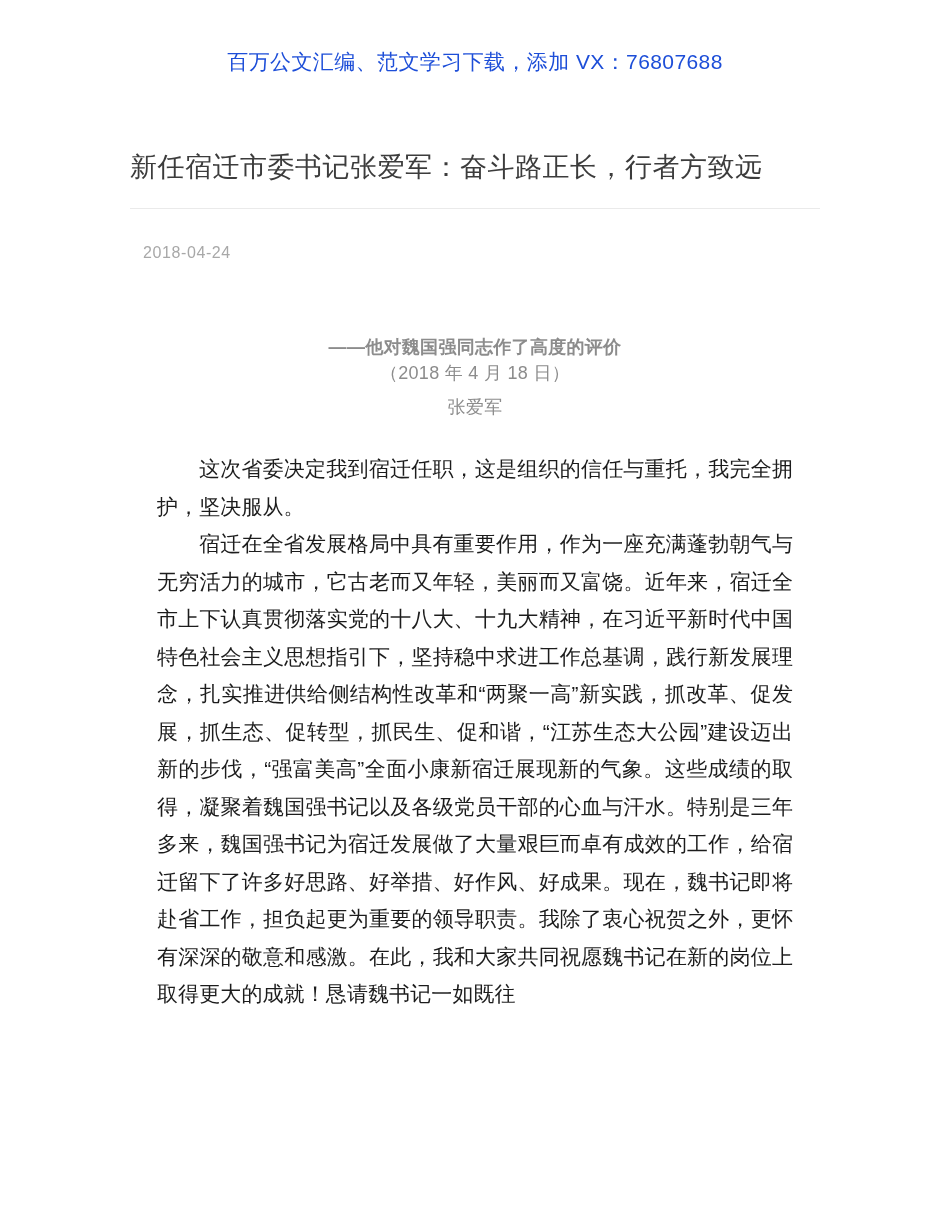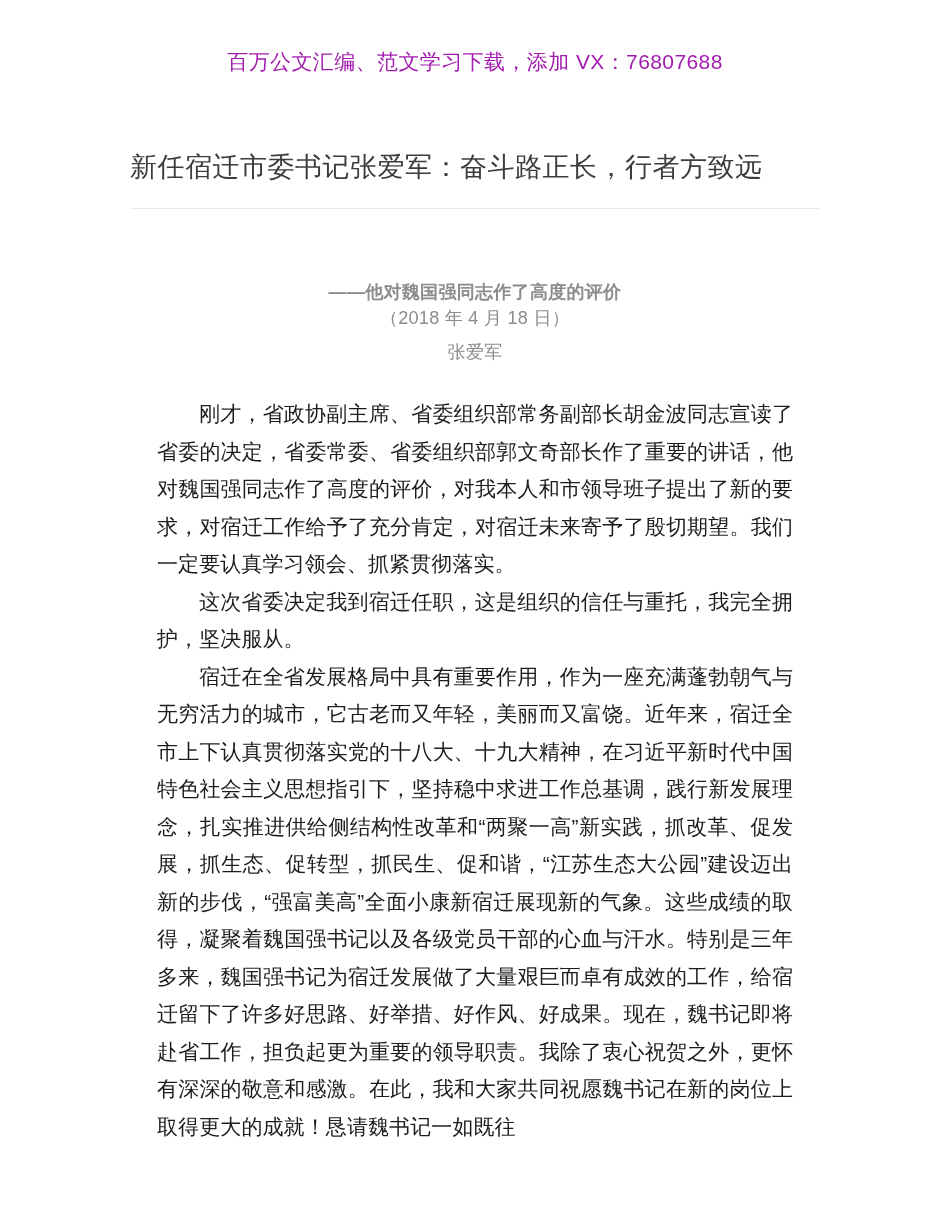--- a/index.html
+++ b/index.html
@@ -27,21 +27,21 @@
   
   .promo-bar {
     width: 100%;
     text-align: center;
     padding-top: 47px;
     box-sizing: border-box;
   }
 
   .promo-text {
     display: inline-block;
-    color: #a21caf;
+    color: #1d4ed8;
     font-size: 21px;
     line-height: 30px;
     letter-spacing: 0.4px;
     font-weight: 400;
     white-space: nowrap;
   }
 
   
   .article-head {
     margin: 8px auto;
@@ -148,27 +148,27 @@
 
 <div class="page">
 
   <div class="promo-bar">
     <span class="promo-text">百万公文汇编、范文学习下载，添加 VX：76807688</span>
   </div>
 
   <div class="article-head">
     <h1 class="article-title">新任宿迁市委书记张爱军：奋斗路正长，行者方致远</h1>
     <div class="title-rule"></div>
+    <div class="article-date">2018-04-24</div>
   </div>
 
   <div class="speech-head">
     <div class="speech-subtitle">——他对魏国强同志作了高度的评价</div>
     <div class="speech-date">（2018 年 4 月 18 日）</div>
     <div class="speech-author">张爱军</div>
   </div>
 
   <div class="body-wrap">
-    <p class="body-para">刚才，省政协副主席、省委组织部常务副部长胡金波同志宣读了省委的决定，省委常委、省委组织部郭文奇部长作了重要的讲话，他对魏国强同志作了高度的评价，对我本人和市领导班子提出了新的要求，对宿迁工作给予了充分肯定，对宿迁未来寄予了殷切期望。我们一定要认真学习领会、抓紧贯彻落实。</p>
     <p class="body-para">这次省委决定我到宿迁任职，这是组织的信任与重托，我完全拥护，坚决服从。</p>
     <p class="body-para">宿迁在全省发展格局中具有重要作用，作为一座充满蓬勃朝气与无穷活力的城市，它古老而又年轻，美丽而又富饶。近年来，宿迁全市上下认真贯彻落实党的十八大、十九大精神，在习近平新时代中国特色社会主义思想指引下，坚持稳中求进工作总基调，践行新发展理念，扎实推进供给侧结构性改革和“两聚一高”新实践，抓改革、促发展，抓生态、促转型，抓民生、促和谐，“江苏生态大公园”建设迈出新的步伐，“强富美高”全面小康新宿迁展现新的气象。这些成绩的取得，凝聚着魏国强书记以及各级党员干部的心血与汗水。特别是三年多来，魏国强书记为宿迁发展做了大量艰巨而卓有成效的工作，给宿迁留下了许多好思路、好举措、好作风、好成果。现在，魏书记即将赴省工作，担负起更为重要的领导职责。我除了衷心祝贺之外，更怀有深深的敬意和感激。在此，我和大家共同祝愿魏书记在新的岗位上取得更大的成就！恳请魏书记一如既往</p>
   </div>
 
 </div>
 
 </body></html>

